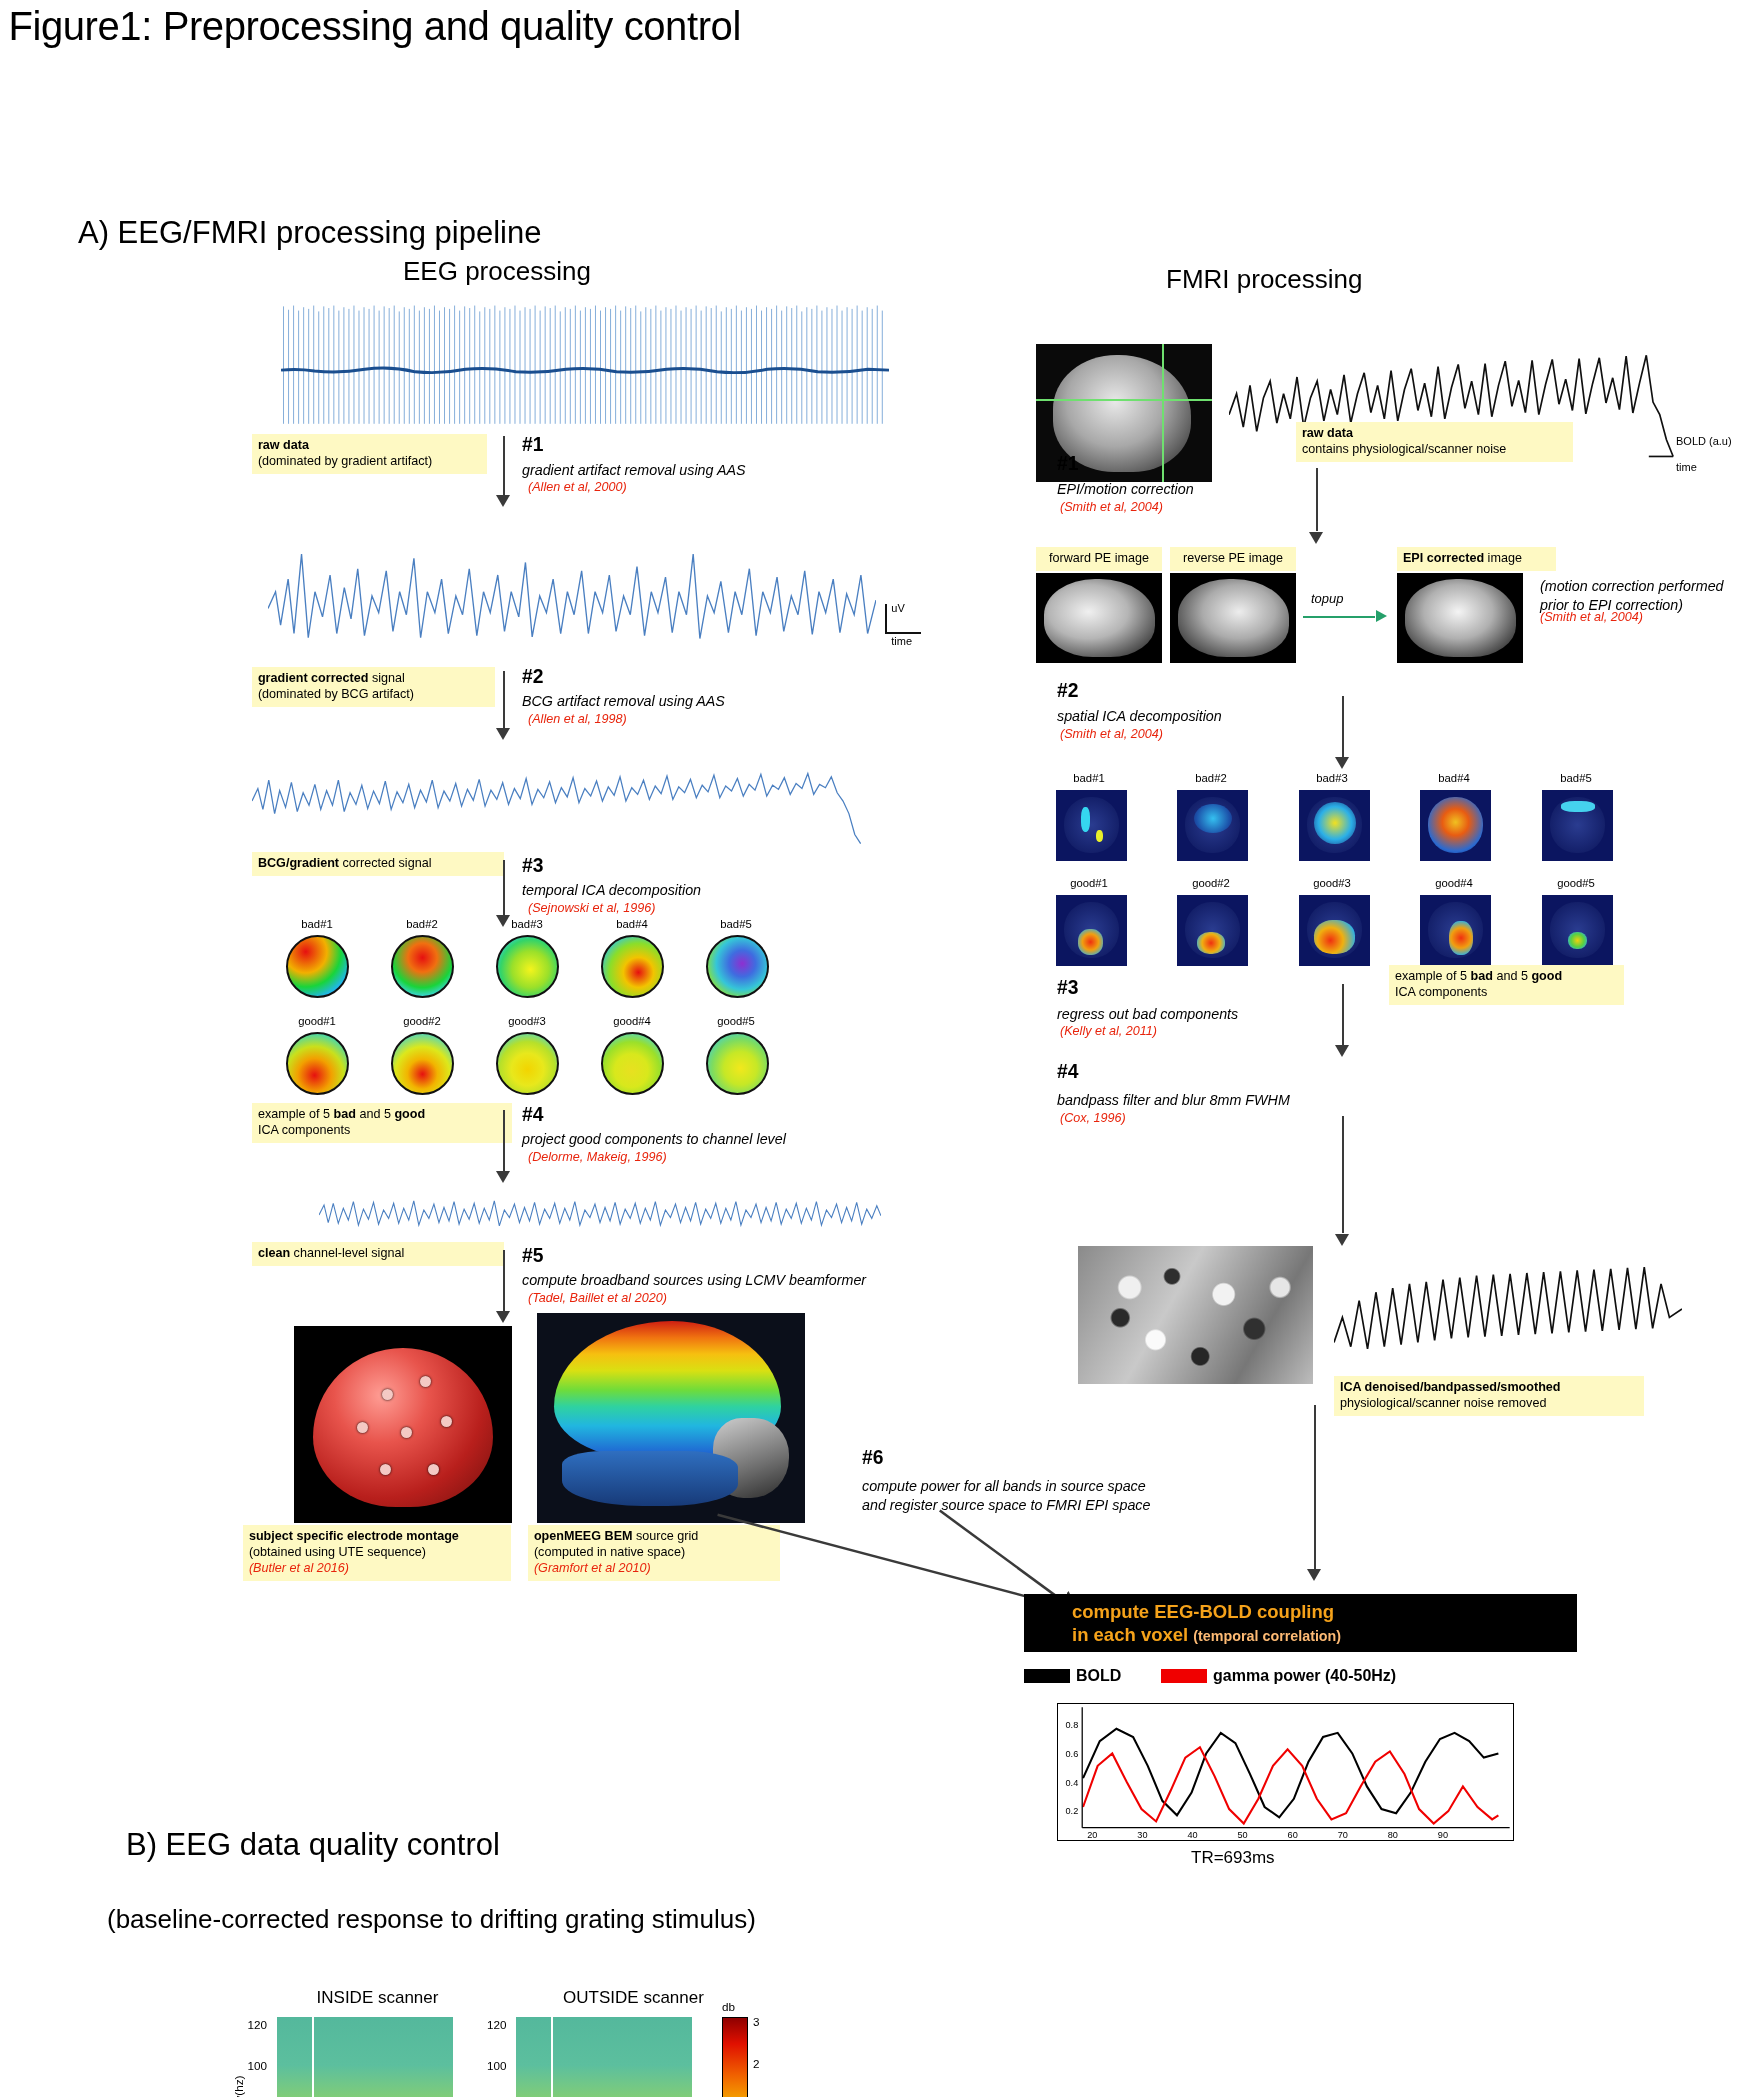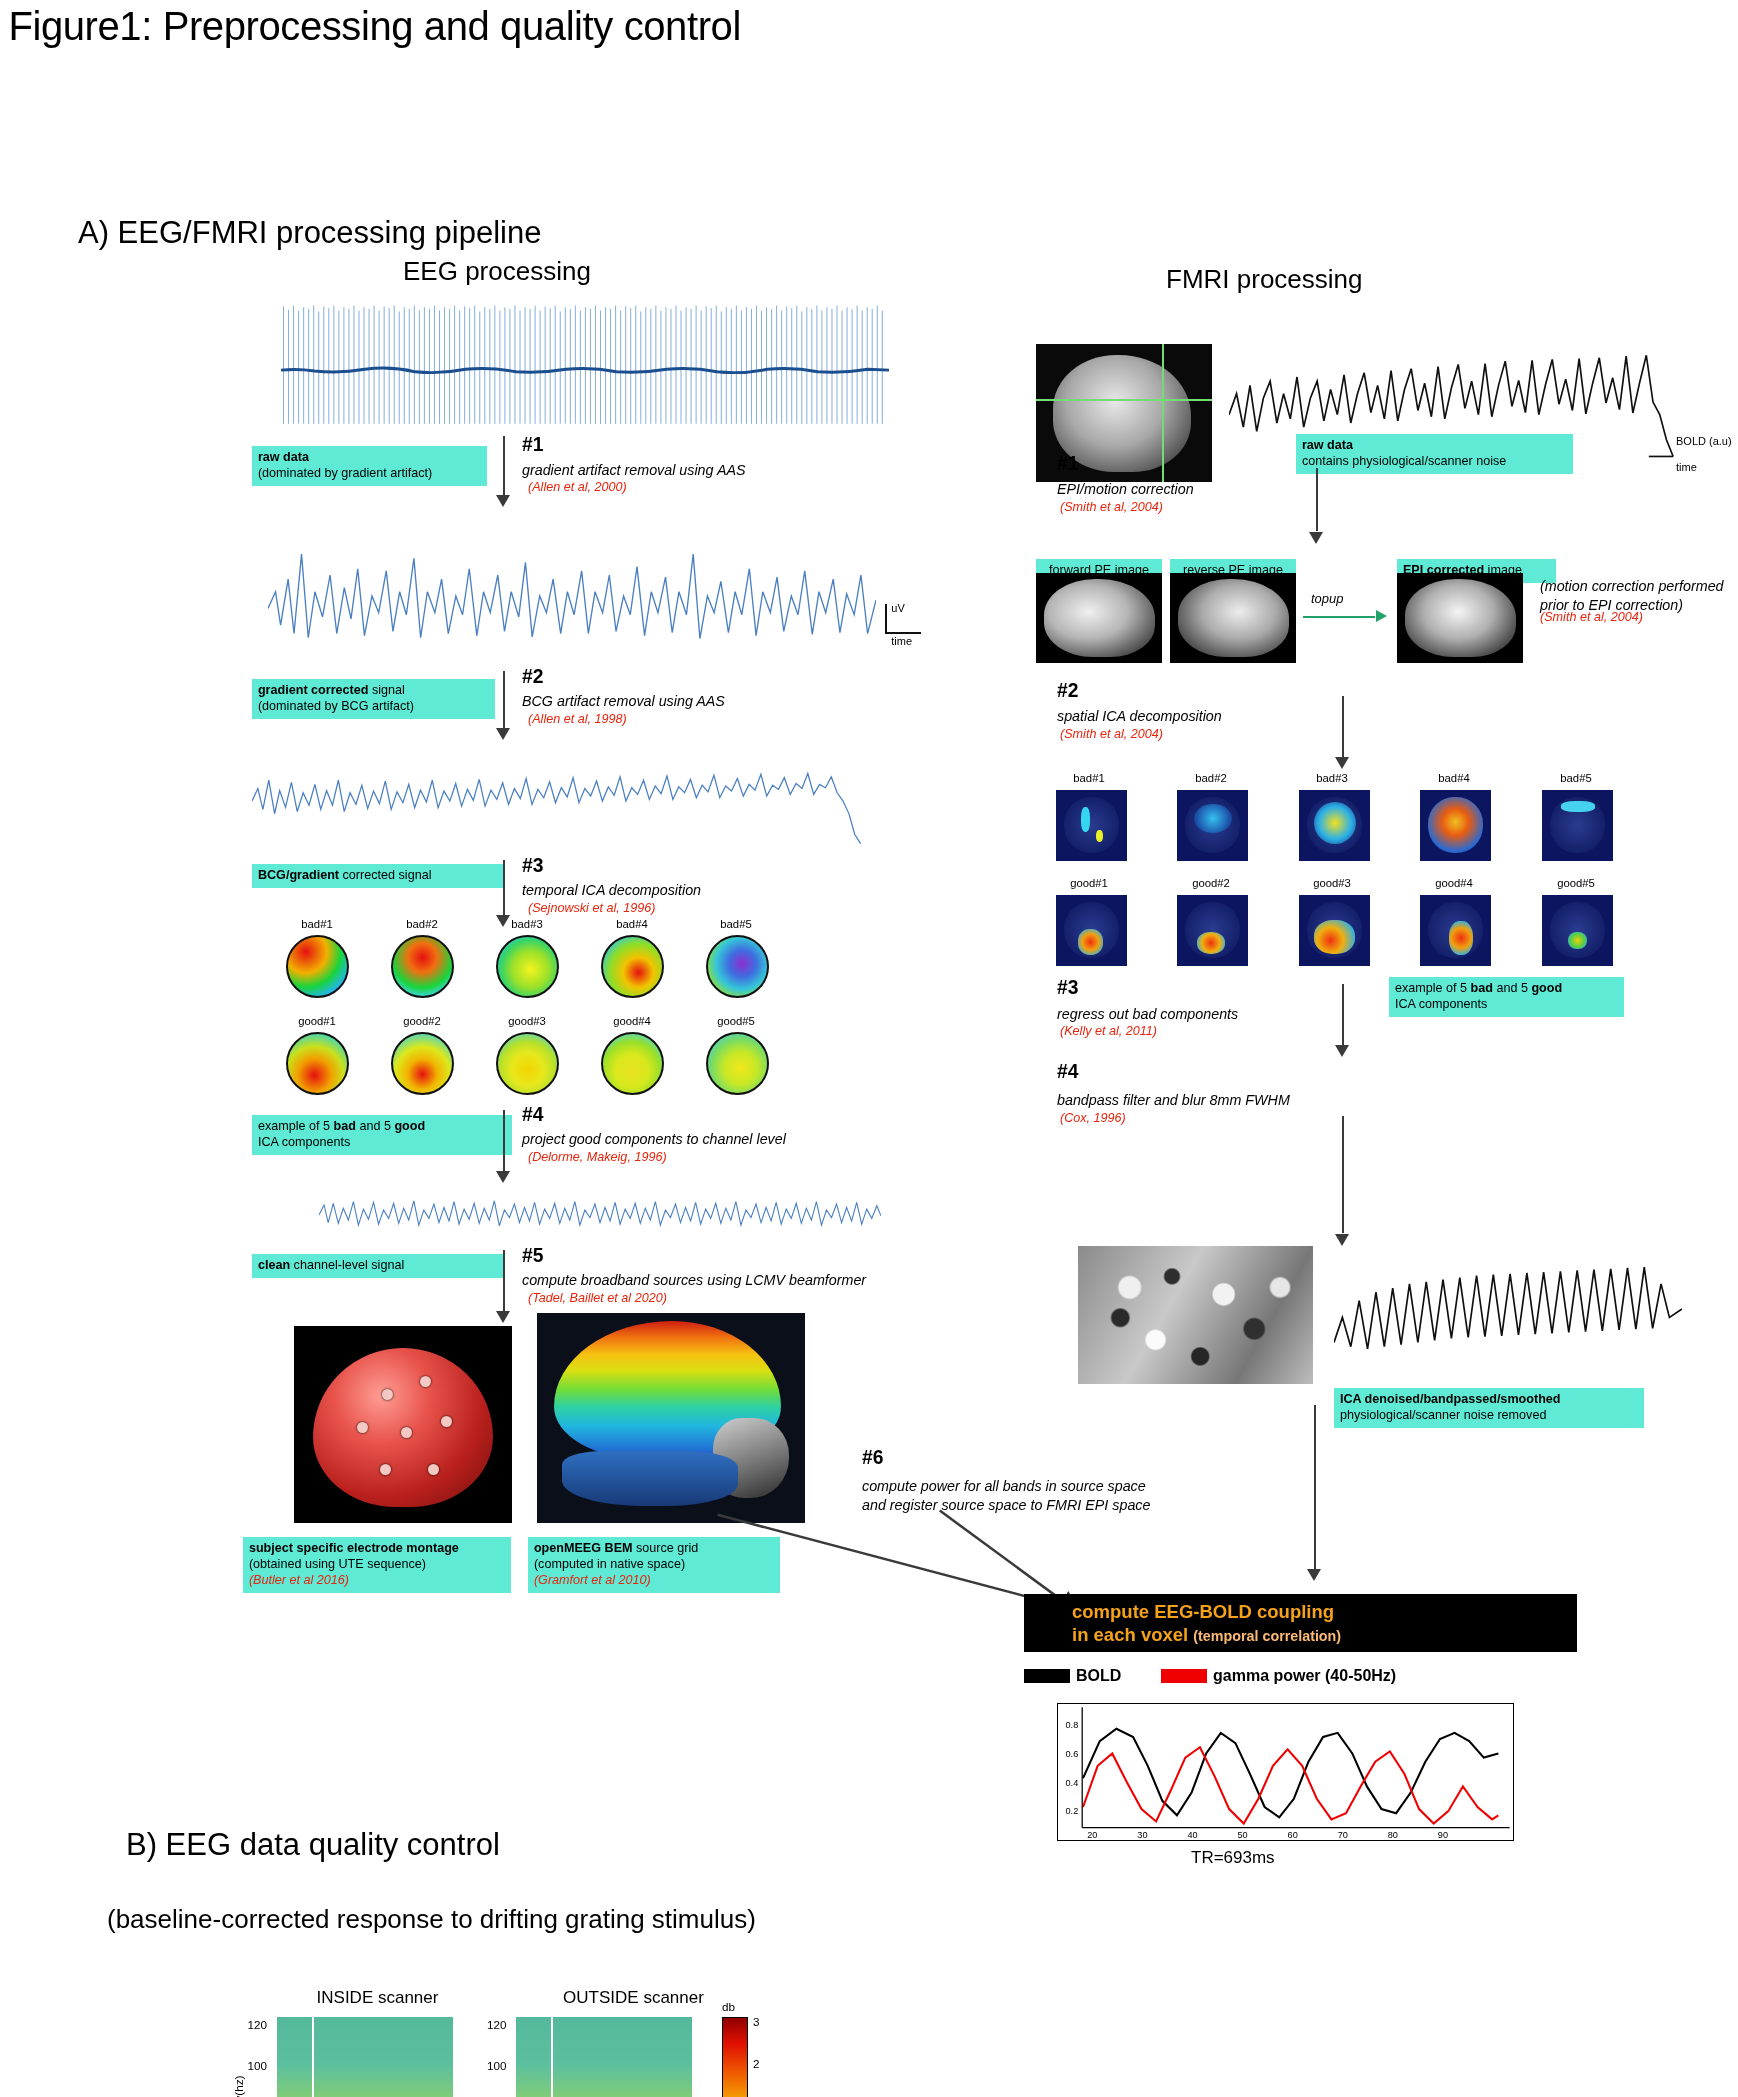--- a/index.html
+++ b/index.html
@@ -14,21 +14,21 @@
   .abs { position:absolute; }
 
   
   .fig-title {
     left: 8.4px; top: 4.2px;
     font-size: 40px; font-weight: normal; letter-spacing: -0.4px;
   }
   .sec-head { font-size: 31px; }
   .col-head { font-size: 26px; }
   .note-box {
-    background:#5eead4; padding: 4.2px 5.9px; font-size: 12.6px; line-height:1.25;margin-top:12px;
+    background:#fef9c3; padding: 4.2px 5.9px; font-size: 12.6px; line-height:1.25;
   }
   .note-box b { font-weight: bold; }
   .step-num { font-size: 19.3px; font-weight: bold; }
   .step-desc { font-size: 14.3px; font-style: italic; line-height: 1.3; }
   .cite { font-size: 12.6px; color:#e8240c; font-style: italic; }
   .tiny-lbl { font-size: 11px; }
   .mini-lbl { font-size: 11.3px; text-align:center; }
 
   
   .arrow { position:absolute; }

